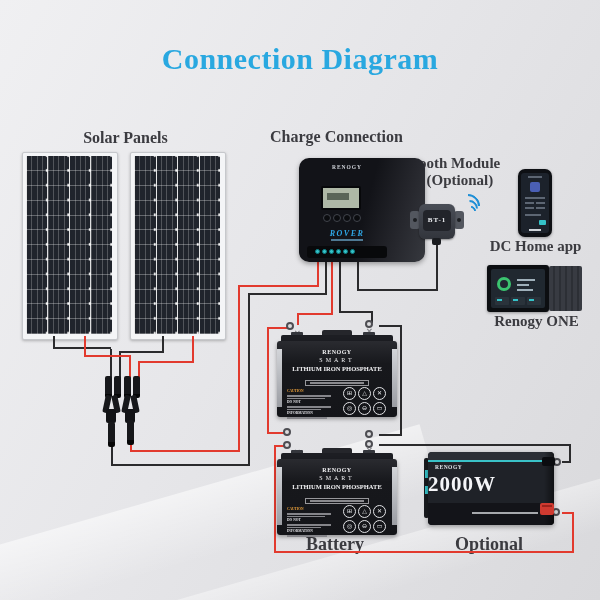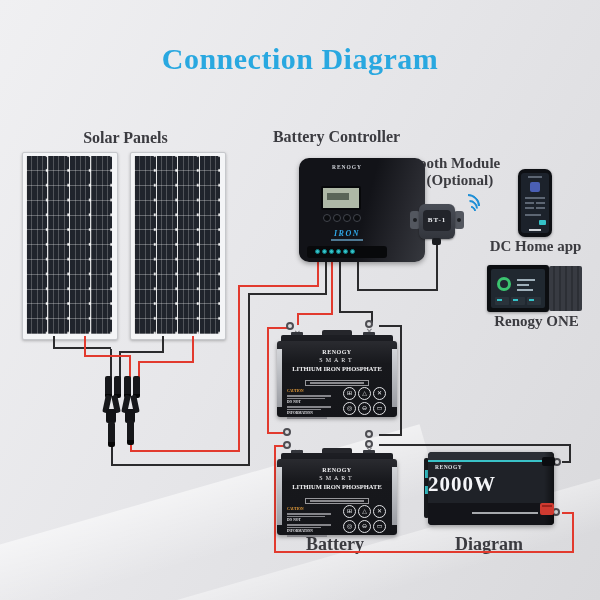--- a/index.html
+++ b/index.html
@@ -87,27 +87,27 @@
 <body>
 
 <div id="stage">
 
   <div class="streak" style="left:-120px;top:500px;width:560px;height:70px;background:linear-gradient(rgba(255,255,255,.55),rgba(255,255,255,0));"></div>
   <div class="streak" style="left:-60px;top:560px;width:760px;height:50px;background:linear-gradient(rgba(255,255,255,.4),rgba(255,255,255,0));"></div>
 
   <div class="title">Connection Diagram</div>
 
   <div class="lbl" style="left:43px;top:129px;width:165px;font-size:16px;">Solar Panels</div>
-  <div class="lbl" style="left:254px;top:128px;width:165px;font-size:16px;">Battery Controller</div>
+  <div class="lbl" style="left:254px;top:128px;width:165px;font-size:16px;">Charge Connection</div>
   <div class="lbl" style="left:360px;top:155px;width:165px;font-size:15px;">Bluetooth Module</div>
   <div class="lbl" style="left:360px;top:172px;width:165px;font-size:15px;">BT-1 (Optional)</div>
   <div class="lbl" style="left:453px;top:238px;width:165px;font-size:15px;">DC Home app</div>
   <div class="lbl" style="left:454px;top:313px;width:165px;font-size:15px;">Renogy ONE</div>
   <div class="lbl" style="left:275px;top:534px;width:120px;font-size:18px;">Battery</div>
-  <div class="lbl" style="left:429px;top:534px;width:120px;font-size:18px;">Diagram</div>
+  <div class="lbl" style="left:429px;top:534px;width:120px;font-size:18px;">Optional</div>
 
   <div class="panel" style="left:22px;top:152px;">
     <div class="cells"></div>
   </div>
   <div class="panel" style="left:130px;top:152px;">
     <div class="cells"></div>
   </div>
 
   <div>
     <div class="wk" style="left:53px;top:336px;width:2px;height:13px;"></div>
@@ -195,21 +195,21 @@
 
   <div class="ctrl">
     <div class="ctrl-brand">RENOGY</div>
     <div class="lcd">
         <div class="lcdseg"></div>
       </div>
     <div class="cbtn" style="left:24px;"></div>
     <div class="cbtn" style="left:34px;"></div>
     <div class="cbtn" style="left:44px;"></div>
     <div class="cbtn" style="left:54px;"></div>
-    <div class="rover">IRON</div>
+    <div class="rover">ROVER</div>
     <div class="roversub"></div>
     <div class="termstrip">
       <span class="term" style="left:8px;"></span>
       <span class="term" style="left:15px;"></span>
       <span class="term" style="left:22px;"></span>
       <span class="term" style="left:29px;"></span>
       <span class="term" style="left:36px;"></span>
       <span class="term" style="left:43px;"></span>
     </div>
   </div>

